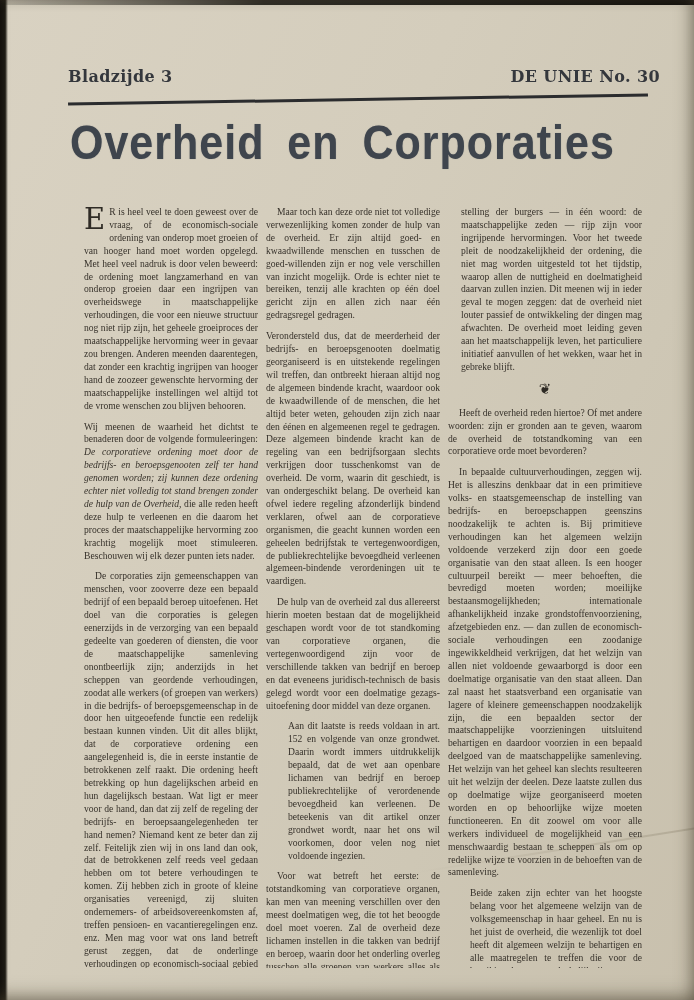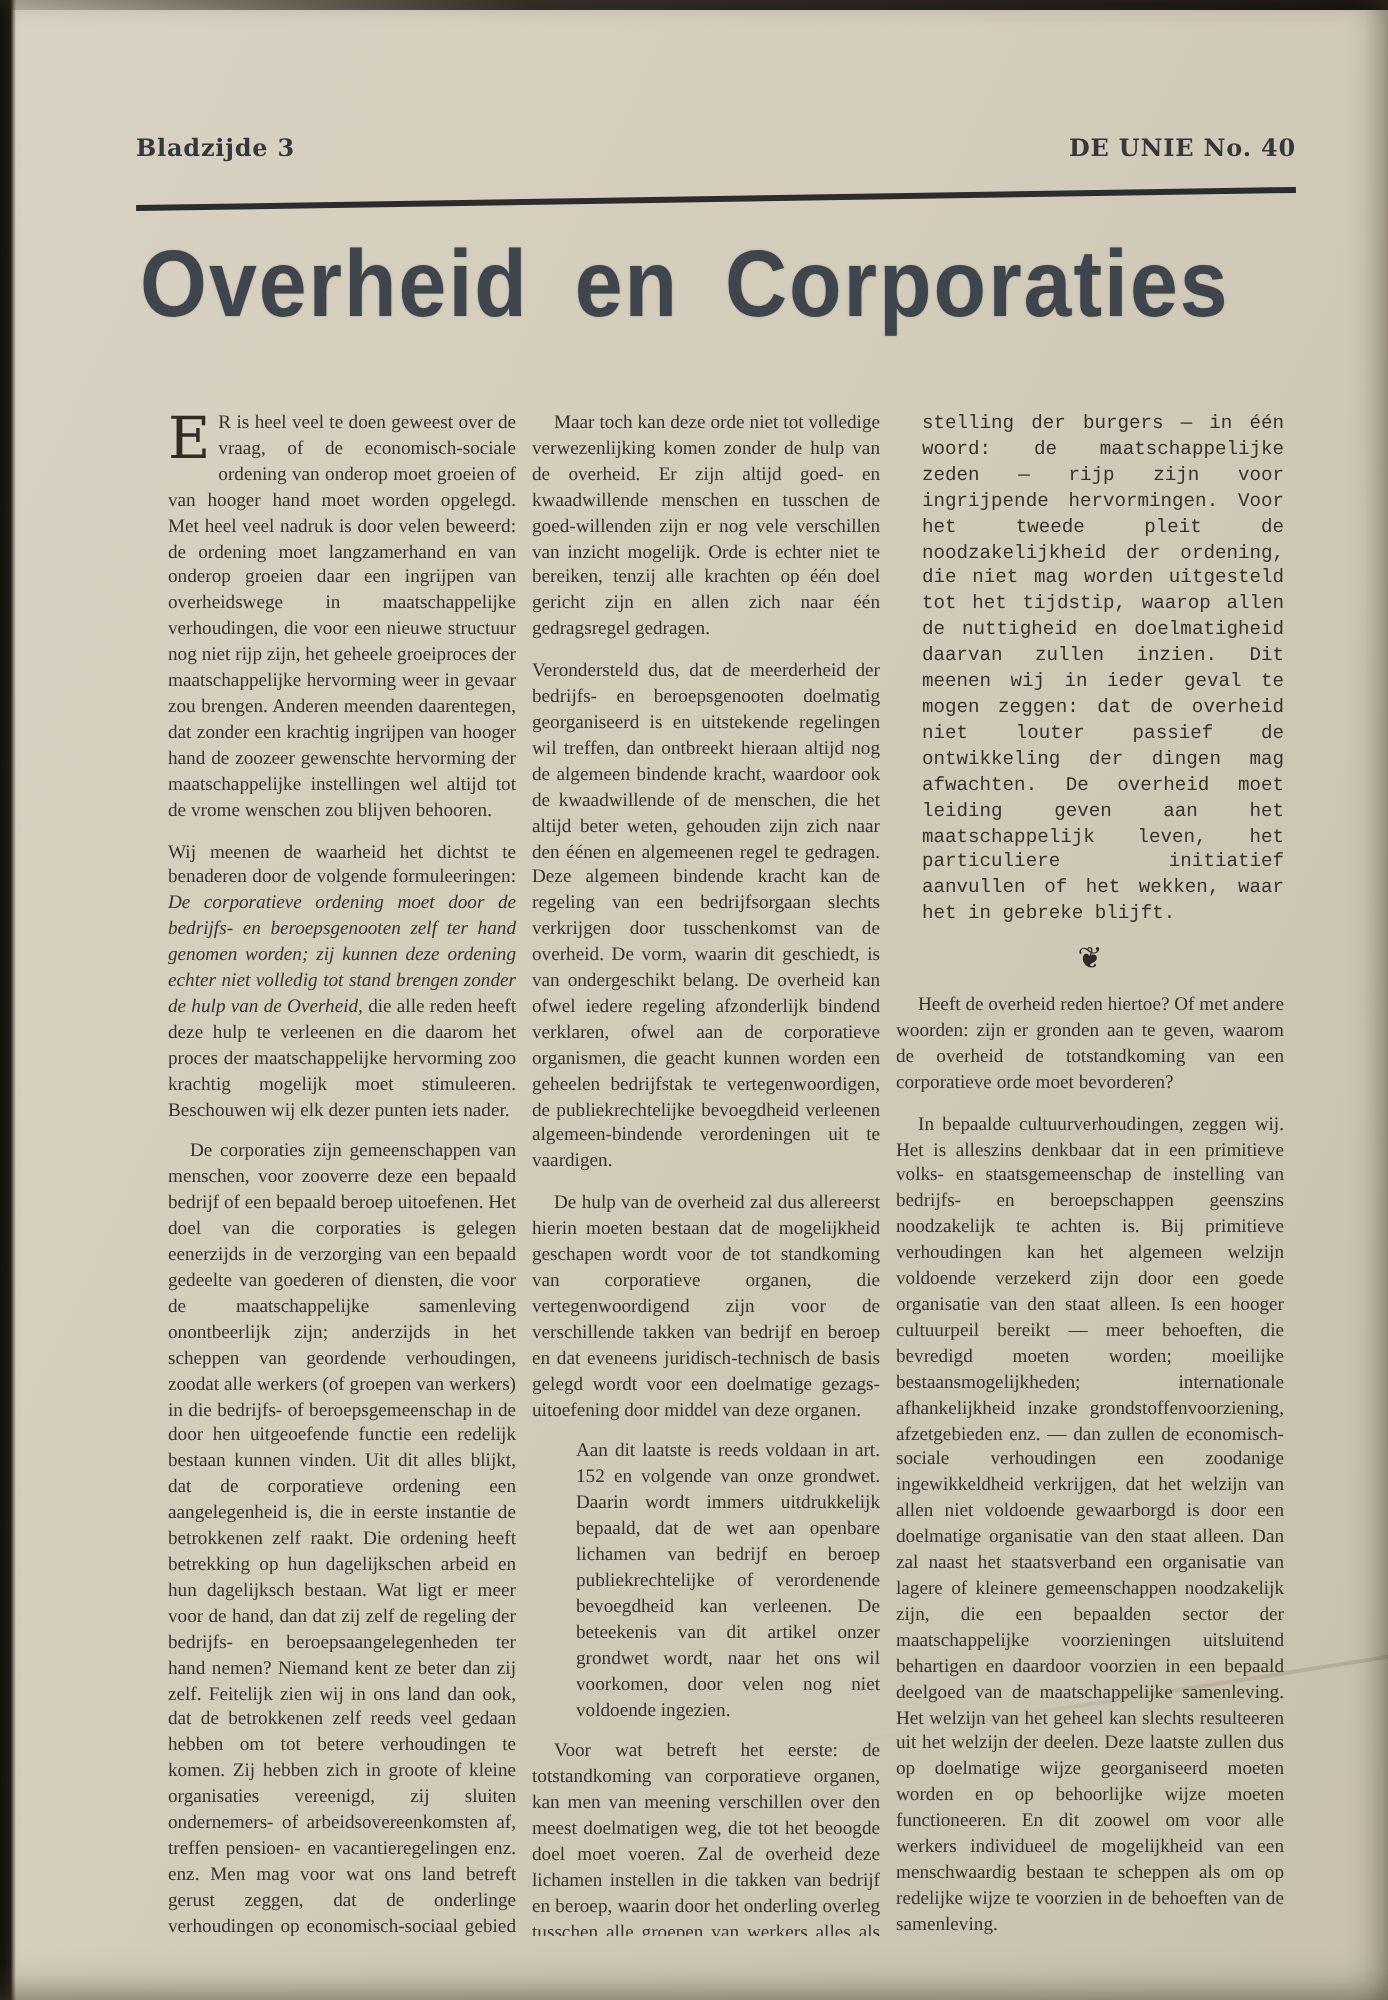--- a/index.html
+++ b/index.html
@@ -18,23 +18,23 @@
       inset 0 10px 12px -10px rgba(70,62,45,.30);
   }
   .edge-left{position:absolute;left:0;top:0;bottom:0;width:8px;
     background:linear-gradient(90deg,#12100c 0%,#1f1c15 65%,rgba(31,28,21,0) 100%);}
   .edge-top{position:absolute;left:0;top:0;right:0;height:5px;
     background:linear-gradient(90deg,rgba(18,16,12,.15) 0%,rgba(18,16,12,.85) 38%,#12100c 100%);}
   .crease{position:absolute;right:-20px;bottom:150px;width:300px;height:2px;
     background:linear-gradient(90deg,rgba(120,110,88,0),rgba(120,110,88,.30));
     transform:rotate(-9deg);}
   header{
-    position:absolute;top:67px;left:68px;right:46px;
+    position:absolute;top:67px;left:68px;right:34px;
     display:flex;justify-content:space-between;align-items:flex-end;
-    font-family:"DejaVu Serif",serif;font-weight:bold;font-size:12px;
+    font-family:"DejaVu Serif",serif;font-weight:bold;font-size:16px;
     color:#34373c;letter-spacing:.4px;
   }
   .rule{position:absolute;top:98px;left:68px;right:46px;height:3px;background:#2b2c2e;
     transform:rotate(-0.9deg);transform-origin:center;}
   h1.headline{
     position:absolute;top:116px;left:70px;margin:0;
     font-family:"Liberation Sans",sans-serif;font-weight:700;
     font-size:43px;color:#3f454d;letter-spacing:1px;word-spacing:10px;
     white-space:nowrap;transform:scaleY(1.10);transform-origin:left top;
     text-shadow:0 0 1px rgba(63,69,77,.4);
@@ -43,21 +43,21 @@
     position:absolute;top:206px;left:84px;width:558px;height:762px;
     display:flex;gap:8px;
     font-size:9.6px;line-height:12.9px;text-align:justify;
     color:#36312a;
   }
   .col{width:174px;overflow:hidden;}
   .col.c3{width:194px;}
   .col p{margin:0 0 8px;}
   .col p.ind{text-indent:11px;}
   .col p.bi{margin-left:22px;}
-  .col p.bi-sm{margin-left:13px;font-family:Liberation Mono, monospace;}
+  .col p.bi-sm{margin-left:13px;}
   .col p.mt{margin-top:4px;font-family:Liberation Serif, serif;}
   .dropcap{
     float:left;font-family:"DejaVu Serif",serif;
     font-size:29px;line-height:25px;padding:1px 4px 0 0;color:#2f2b25;
   }
   .it{font-style:italic;margin-top:39px;}
   .ornament{
     text-align:center;font-size:15px;margin:9px 0 11px;color:#2e2a24;
     font-family:"DejaVu Sans",sans-serif;
   }
@@ -65,21 +65,21 @@
 </head>
 <body>
 
 <div class="page">
   <div class="edge-left"></div>
   <div class="edge-top"></div>
   <div class="crease"></div>
 
   <header>
     <span>Bladzijde 3</span>
-    <span>DE UNIE No. 40</span>
+    <span>DE UNIE No. 30</span>
   </header>
 
   <div class="rule"></div>
 
   <h1 class="headline">Overheid en Corporaties</h1>
 
   <main class="cols">
     <div class="col">
         <p><span class="dropcap">E</span><span>R is heel veel te doen geweest over de vraag, of de economisch-sociale ordening van onderop moet groeien of van hooger hand moet worden opgelegd. Met heel veel nadruk is door velen beweerd: de ordening moet langzamerhand en van onderop groeien daar een ingrijpen van overheidswege in maatschappelijke verhoudingen, die voor een nieuwe structuur nog niet rijp zijn, het geheele groeiproces der maatschappelijke hervorming weer in gevaar zou brengen. Anderen meenden daarentegen, dat zonder een krachtig ingrijpen van hooger hand de zoozeer gewenschte hervorming der maatschappelijke instellingen wel altijd tot de vrome wenschen zou blijven behooren.</span></p>
         <p class="mt"><span>Wij meenen de waarheid het dichtst te benaderen door de volgende formuleeringen: </span><span class="it">De corporatieve ordening moet door de bedrijfs- en beroepsgenooten zelf ter hand genomen worden; zij kunnen deze ordening echter niet volledig tot stand brengen zonder de hulp van de Overheid,</span><span> die alle reden heeft deze hulp te verleenen en die daarom het proces der maatschappelijke hervorming zoo krachtig mogelijk moet stimuleeren. Beschouwen wij elk dezer punten iets nader.</span></p>

